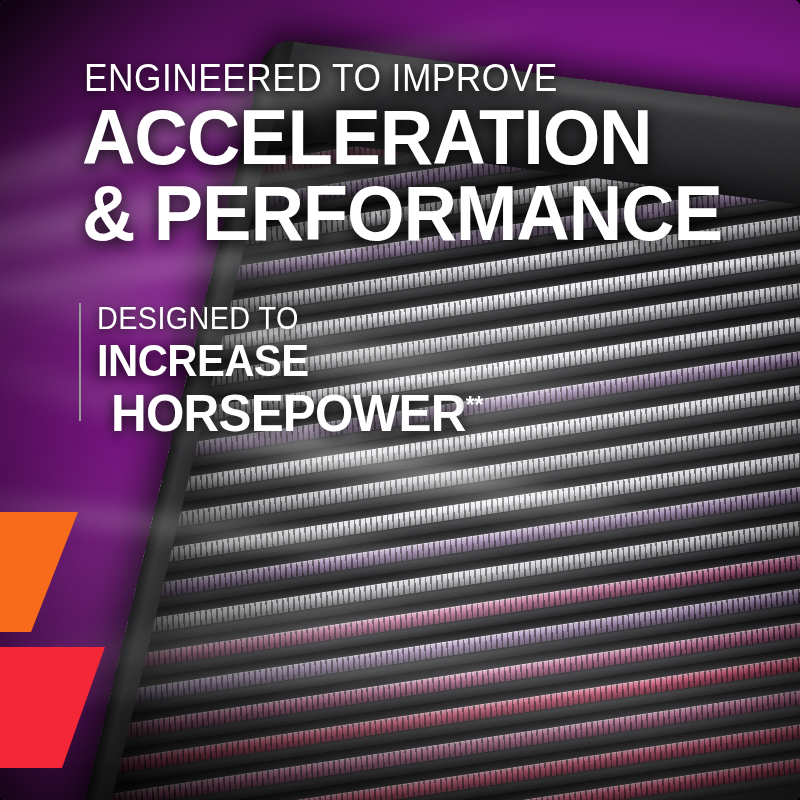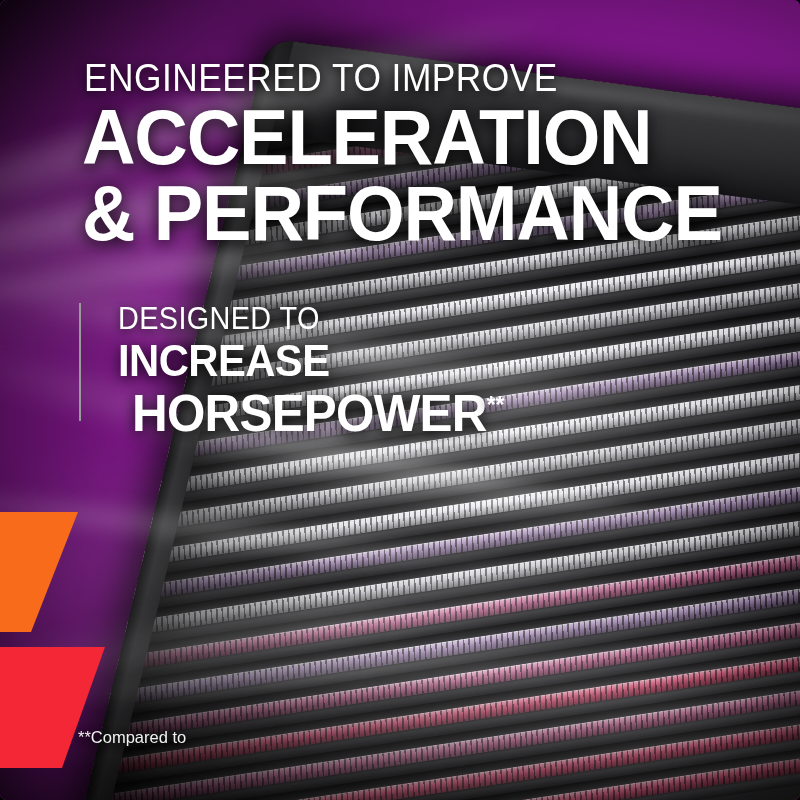--- a/index.html
+++ b/index.html
@@ -261,21 +261,21 @@
     transform-origin: left top;
     text-shadow: 0 3px 16px rgba(0,0,0,0.92);
     white-space: nowrap;
   }
   .headline .ln { display: block; }
 
   
   .subblock {
     left: 79px;
     top: 303px;
-    padding-left: 37px;
+    padding-left: 16px;
     border-left: 2px solid #9a9a9a;
     height: 118px;
     box-sizing: border-box;
   }
   .sub-eyebrow {
     font-size: 31px;
     line-height: 1;
     font-weight: 400;
     letter-spacing: 0.4px;
     transform: scaleX(0.93);
@@ -476,16 +476,15 @@
 
   <div class="copy subblock">
     <div class="sub-eyebrow">DESIGNED TO</div>
     <div class="sub-strong">INCREASE</div>
     <div class="sub-biggest">
       <span>HORSEPOWER</span><span class="stars">**</span>
     </div>
   </div>
 
   <div class="copy footnote">
-    <span class="ln">**Compared to</span>
   </div>
 
 </div>
 
 </body></html>

